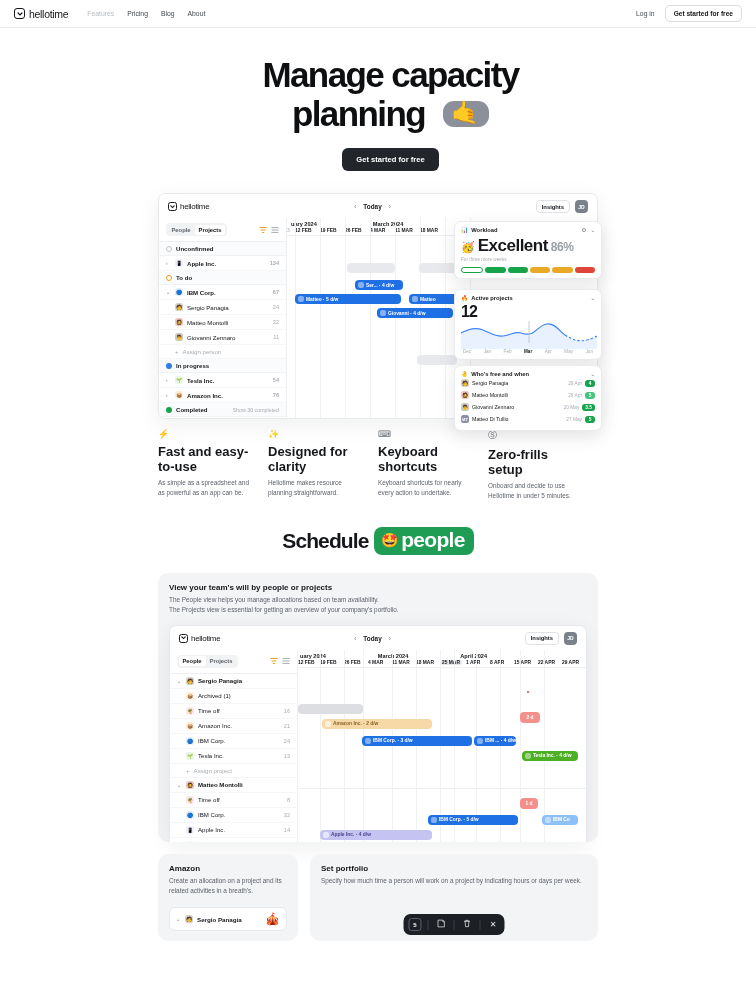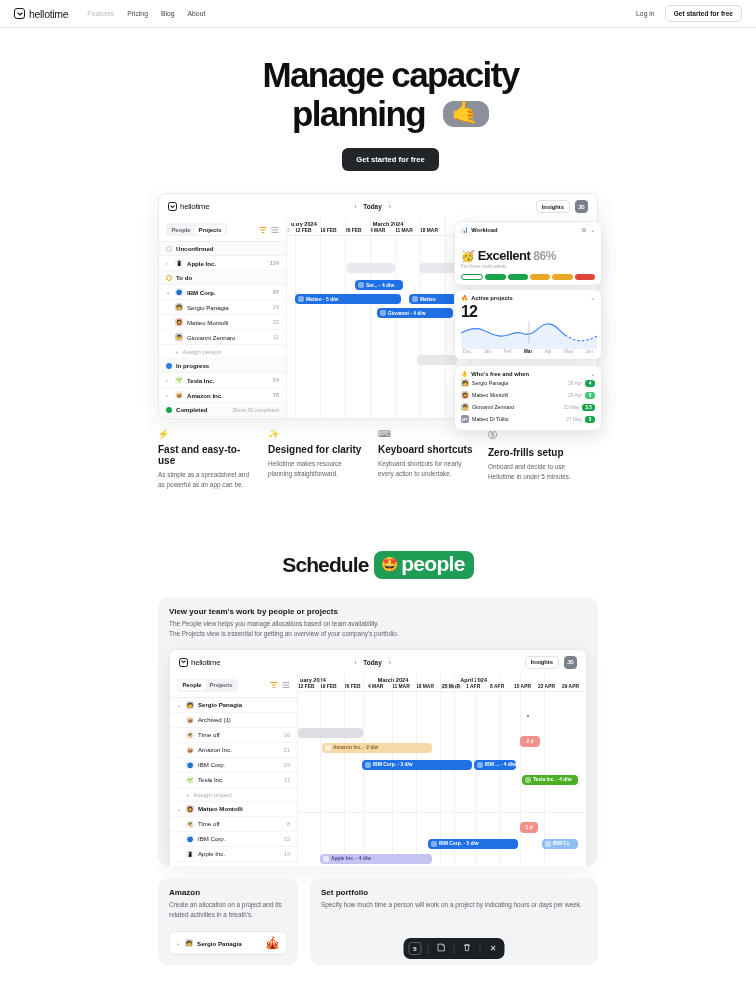--- a/index.html
+++ b/index.html
@@ -128,43 +128,43 @@
 
   
   .panel {
     position: absolute; right: -4px; background: #fff; border: 1px solid #e9ebee;
     border-radius: 7px; box-shadow: 0 6px 18px rgba(20,24,30,.10); padding: 5px 6px;
     width: 148px;
   }
   .panel-title { display: flex; align-items: center; gap: 3px; font-size: 5.8px; font-weight: 700; }
   .panel-title .r { margin-left: auto; display:flex; gap:4px; color:#9aa0a6; font-size:5.5px;}
   .excellent { display: flex; align-items: baseline; gap: 3px; margin-top: 3px; }
-  .excellent .e { font-size: 13px; font-weight: 700; letter-spacing: -0.5px; margin-top: 12px; }
+  .excellent .e { font-size: 17px; font-weight: 700; letter-spacing: -0.5px; }
   .excellent .p { font-size: 12px; font-weight: 600; color: #9aa0a6; letter-spacing: -0.5px;}
   .sub { font-size: 4.7px; color: #a7acb2; margin-top: 1px; }
   .segbar { display: flex; gap: 2px; margin-top: 5px; }
   .segbar i { height: 6px; border-radius: 3px; flex: 1; display:block;}
   .big-num { font-size: 16px; font-weight: 600; letter-spacing: -0.8px; margin-top: 2px; }
   .spark { height: 28px; position: relative; }
   .months-axis { display: flex; justify-content: space-between; font-size: 4.6px; color: #a7acb2; padding: 0 2px; }
   .months-axis b { color: #15171a; }
   .free-row { display: flex; align-items: center; gap: 3px; font-size: 5.3px; padding: 2px 0; }
   .free-row .d { margin-left: auto; color: #a7acb2; font-size: 4.8px; }
   .chip-g { background: #16a34a; color: #fff; font-size: 4.8px; font-weight: 700; border-radius: 3px; padding: 1px 3px; min-width: 10px; text-align: center;}
   .chip-g.l { background: #46c37d; }
 
   
   .features { display: flex; width: 440px; margin: 10px auto 0; gap: 0; }
   .feat { width: 110px; padding-right: 12px; }
   .feat .ico { font-size: 9px; color: #6b7178; margin-bottom: 5px; display:block;}
-  .feat h4 { font-size: 10px; font-weight: 700; margin-bottom: 4px; }
+  .feat h4 { font-size: 13px; font-weight: 700; margin-bottom: 4px; }
   .feat p { font-size: 6.4px; line-height: 1.55; color: #5d636a; }
 
   
-  .sec-title { text-align: center; margin-top: 61px; font-size: 21px; font-weight: 800; letter-spacing: -0.9px; display:flex; align-items:center; justify-content:center; gap:6px;}
+  .sec-title { text-align: center; margin-top: 26px; font-size: 21px; font-weight: 800; letter-spacing: -0.9px; display:flex; align-items:center; justify-content:center; gap:6px;}
   .pill-green {
     background: #1f9d55; color: #fff; border-radius: 8px; padding: 1px 9px 3px 7px;
     display: inline-flex; align-items: center; gap: 3px; letter-spacing:-0.7px;
   }
   .pill-green .emj { font-size: 14px; }
 
   .sec-card {
     width: 440px; margin: 18px auto 0; background: #f3f4f6; border-radius: 10px;
     padding: 10px 11px 0;
   }
@@ -502,21 +502,21 @@
 
 <div class="sec-title">
   <span>Schedule</span>
   <span class="pill-green">
     <span class="emj">🤩</span>
     <span>people</span>
   </span>
 </div>
 
 <div class="sec-card">
-  <h3>View your team's work by people or projects</h3>
+  <h3>View your team's will by people or projects</h3>
   <div class="desc">The People view helps you manage allocations based on team availability.</div>
   <div class="desc" style="margin-top:0">The Projects view is essential for getting an overview of your company's portfolio.</div>
 
   <div class="app">
     <div class="app-top">
       <div class="app-brand">
         <span class="brand-mark">
           <svg width="5" height="3.5" viewBox="0 0 6 4">
               <path d="M1 1 L3 3 L5 1" stroke="#15171a" stroke-width="1.3" fill="none" stroke-linecap="round"></path>
             </svg>

